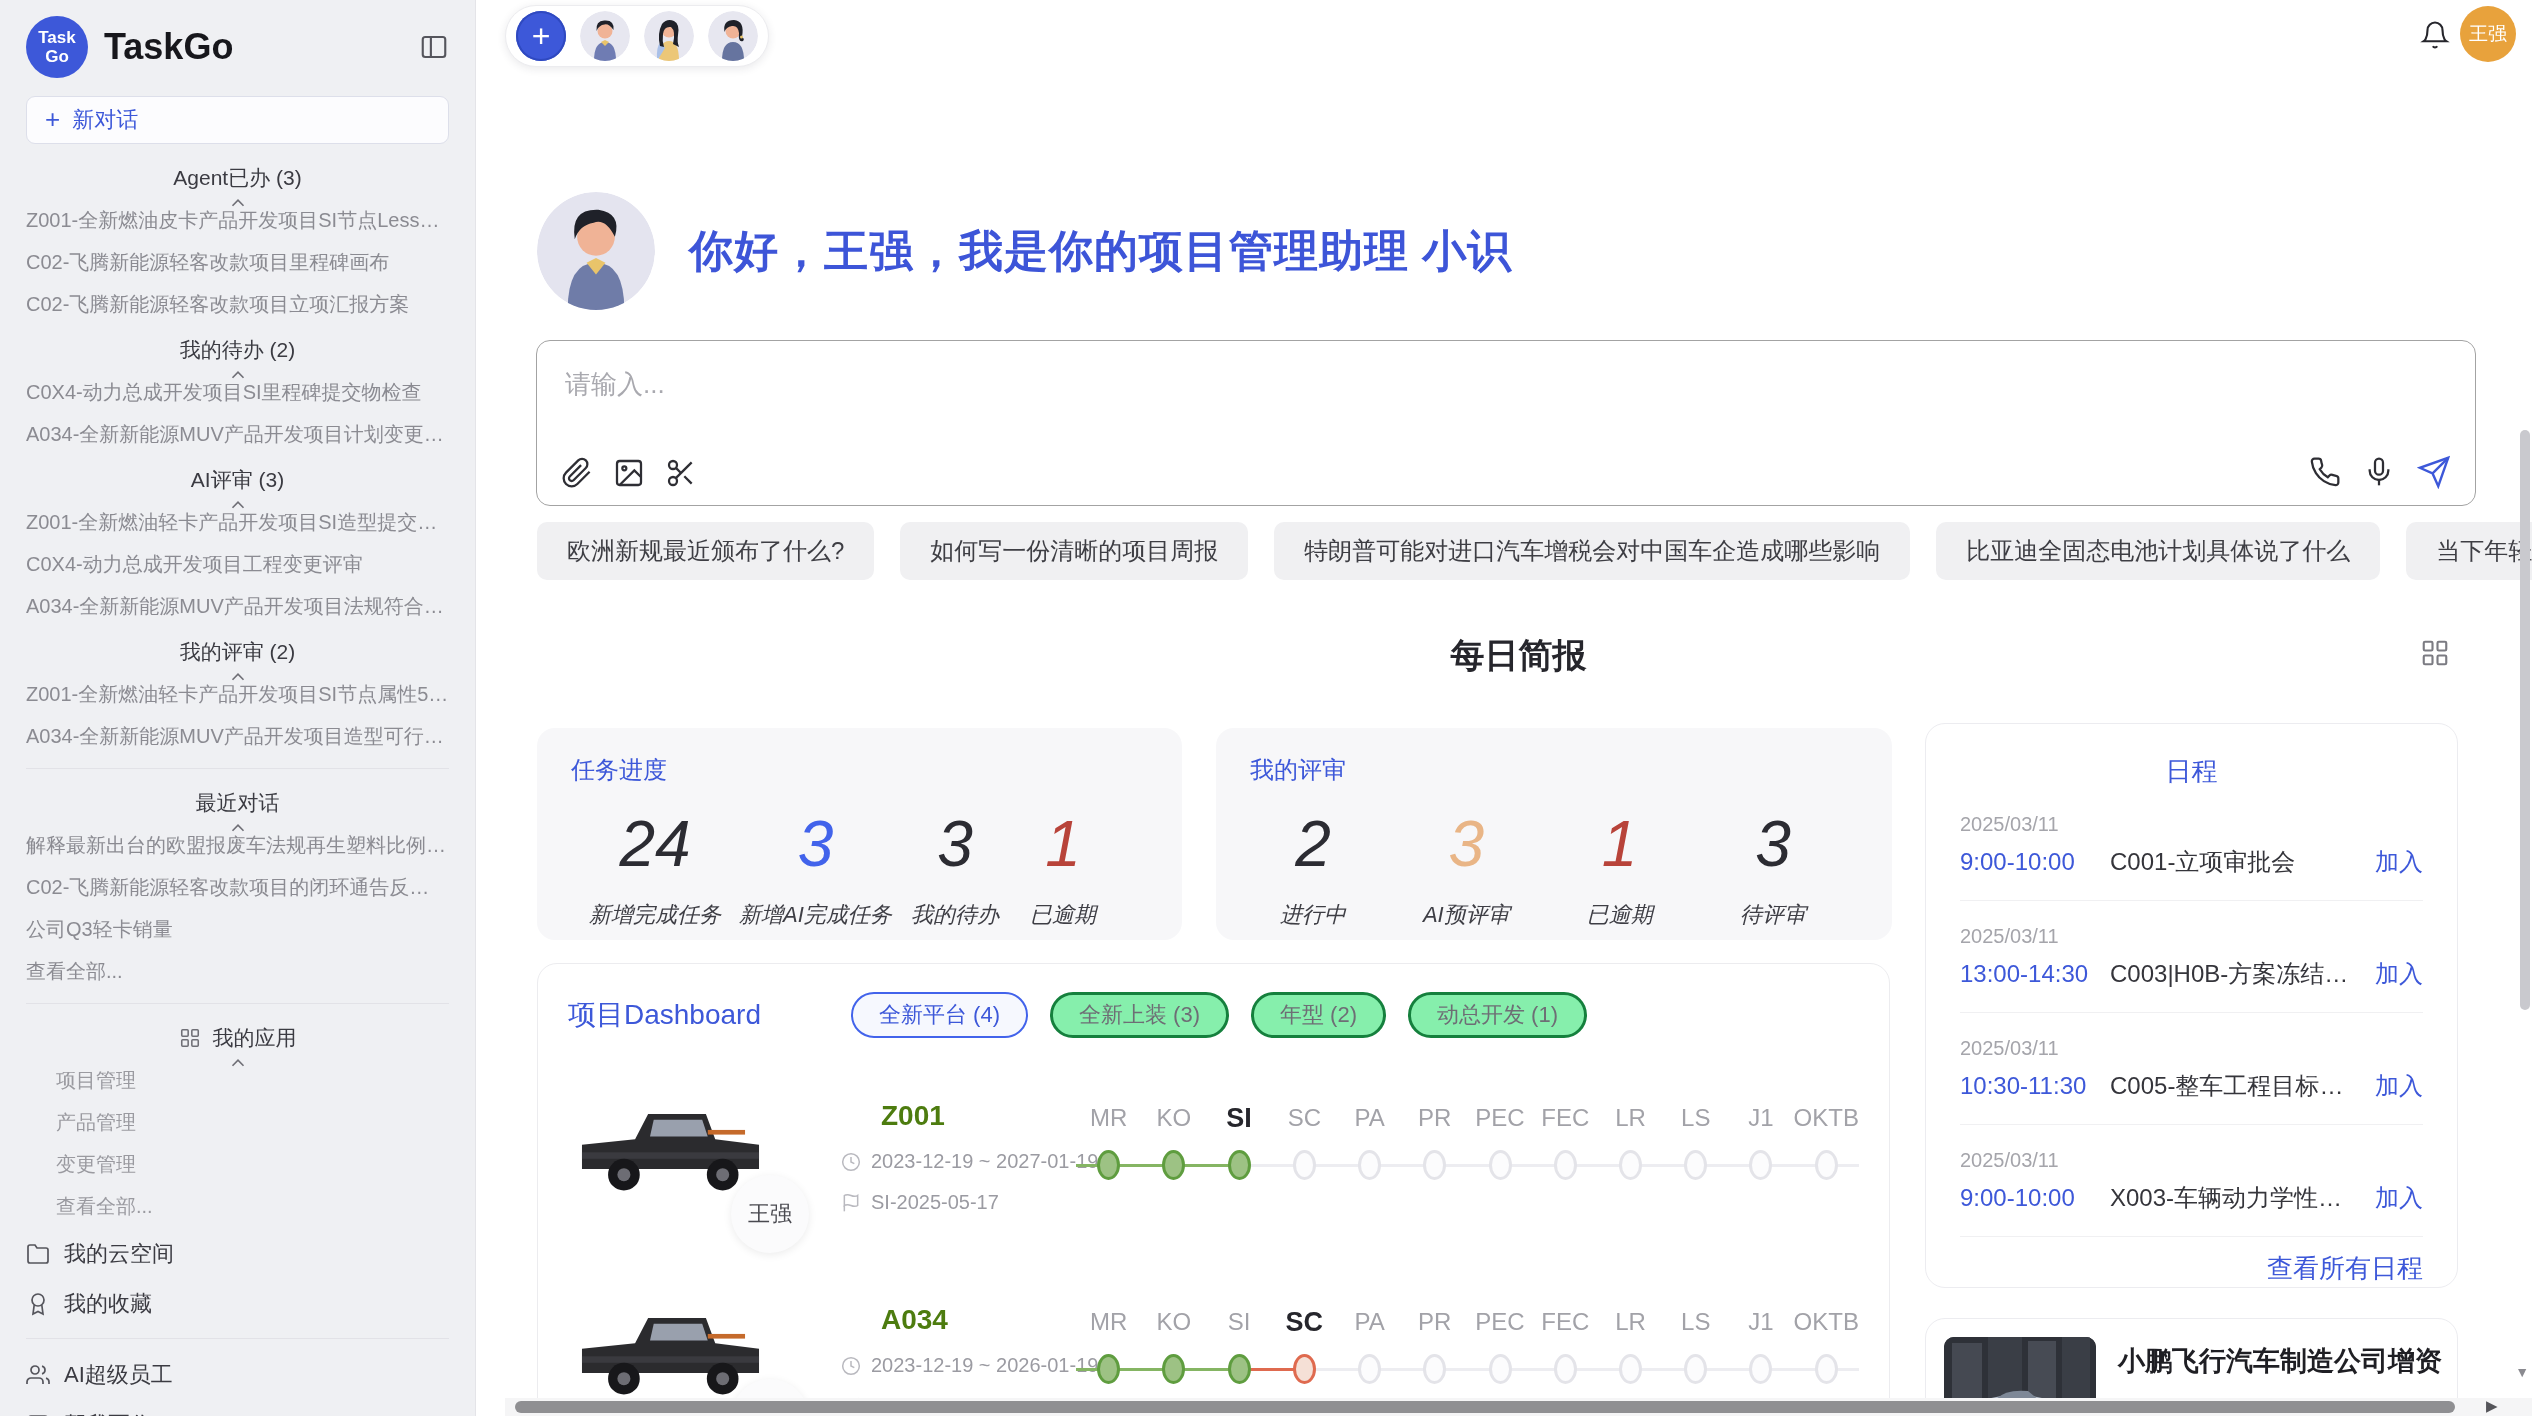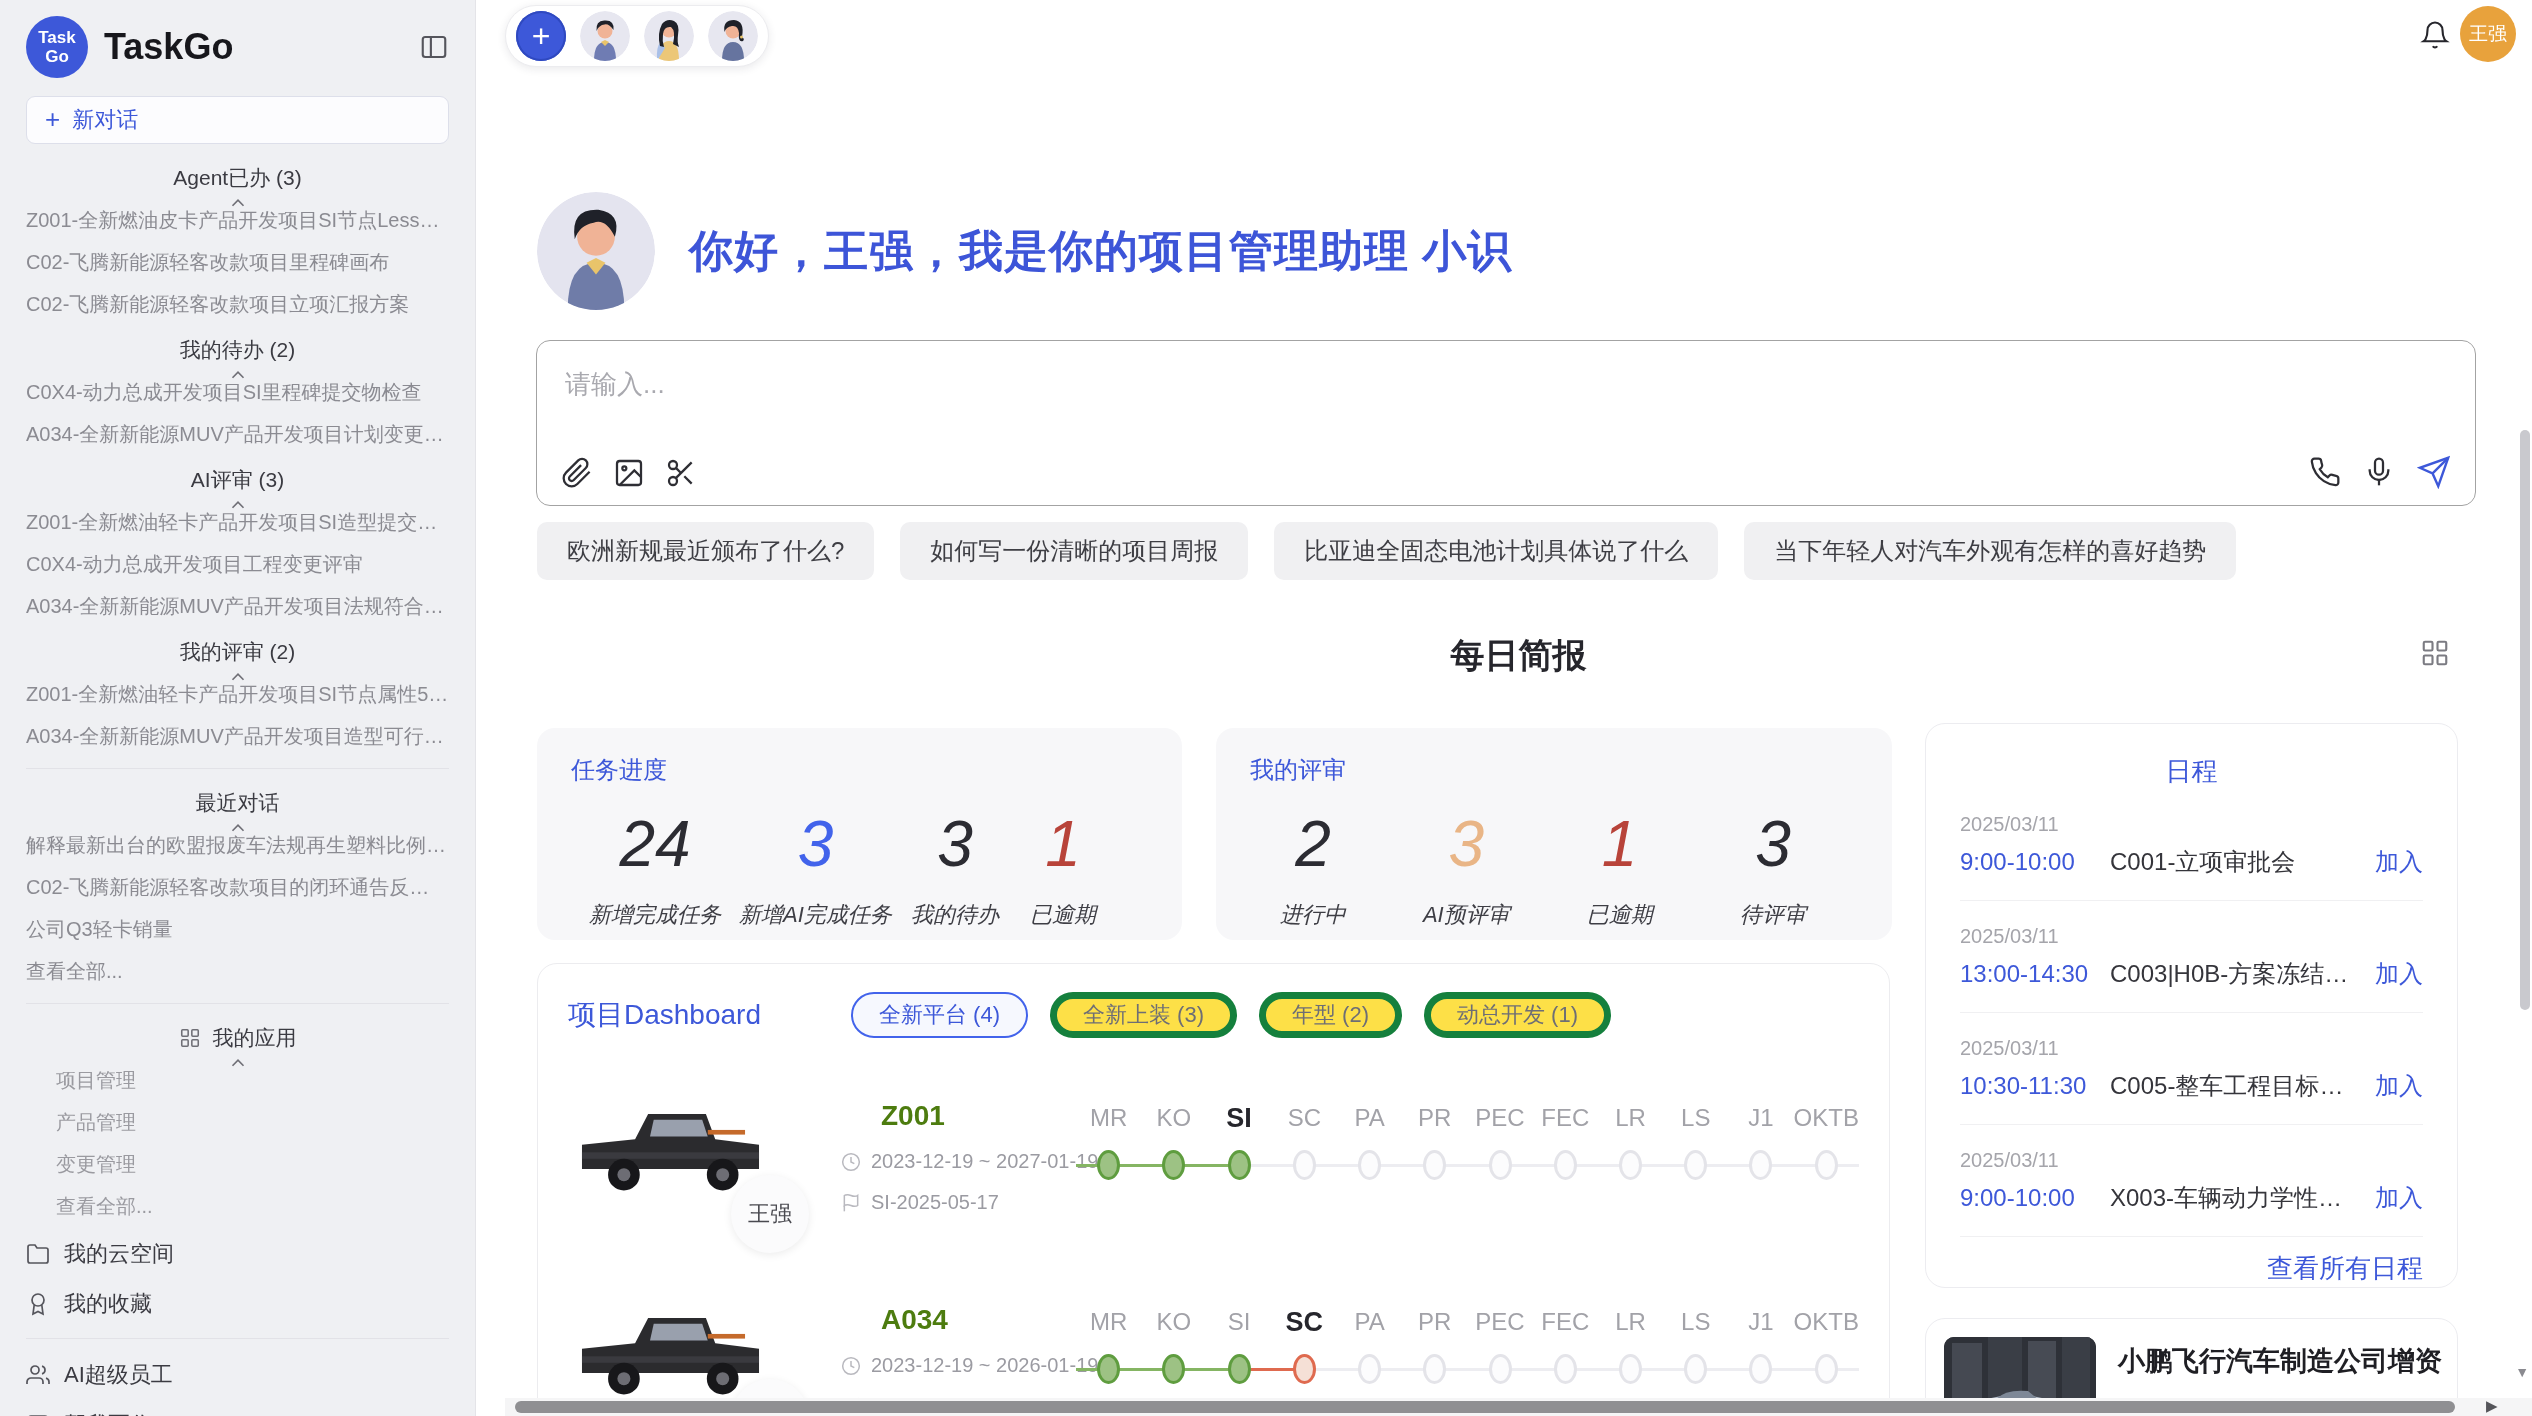--- a/index.html
+++ b/index.html
@@ -110,21 +110,21 @@
   
   .dash-card {
     position:absolute; left:537px; top:963px; width:1353px; height:500px;
     border:1px solid #ECECEF; border-radius:20px; background:#fff; padding:28px 30px; overflow:hidden;
   }
   .dash-head { display:flex; align-items:center; }
   .dash-title { font-size:28px; color:#3D58D9; margin-right:90px; }
   .dash-filters { display:flex; gap:22px; }
   .fchip {
     height:46px; border-radius:999px; display:flex; align-items:center; padding:0 26px;
-    font-size:22px; border:7px solid #15803d; color:#6E6E75; background:#fde047; cursor:pointer;
+    font-size:22px; border:3px solid #15803d; color:#6E6E75; background:#86efac; cursor:pointer;
   }
   .fchip.active { border:2px solid #4263EB; color:#3D58D9; background:#F6F8FE; }
   .proj-row { display:flex; align-items:center; margin-top:34px; height:170px; }
   .truck-wrap { position:relative; width:205px; height:140px; flex:none; }
   .owner-badge {
     position:absolute; right:-36px; bottom:-26px; width:78px; height:78px; border-radius:50%;
     background:#FBFBFC; box-shadow:0 2px 8px rgba(0,0,0,.08); display:flex; align-items:center;
     justify-content:center; font-size:22px; color:#4A4A50;
   }
   .proj-info { width:235px; margin-left:68px; flex:none; }
@@ -424,20 +424,21 @@
           <line x1="22" y1="2" x2="11" y2="13"></line>
           <polygon points="22 2 15 22 11 13 2 9 22 2"></polygon>
         </svg>
       </span>
   </div>
 </div>
 
 <div class="chips">
   <div class="chip">欧洲新规最近颁布了什么?</div>
   <div class="chip">如何写一份清晰的项目周报</div>
+  <div class="chip">特朗普可能对进口汽车增税会对中国车企造成哪些影响</div>
   <div class="chip">比亚迪全固态电池计划具体说了什么</div>
   <div class="chip">当下年轻人对汽车外观有怎样的喜好趋势</div>
 </div>
 
 <div class="brief-title">每日简报</div>
 <span class="brief-grid-btn">
   <svg width="30" height="30" viewBox="0 0 24 24" fill="none" stroke="currentColor" stroke-width="1.7">
       <rect x="3" y="3" width="7" height="7" rx="1"></rect>
       <rect x="14" y="3" width="7" height="7" rx="1"></rect>
       <rect x="3" y="14" width="7" height="7" rx="1"></rect>

